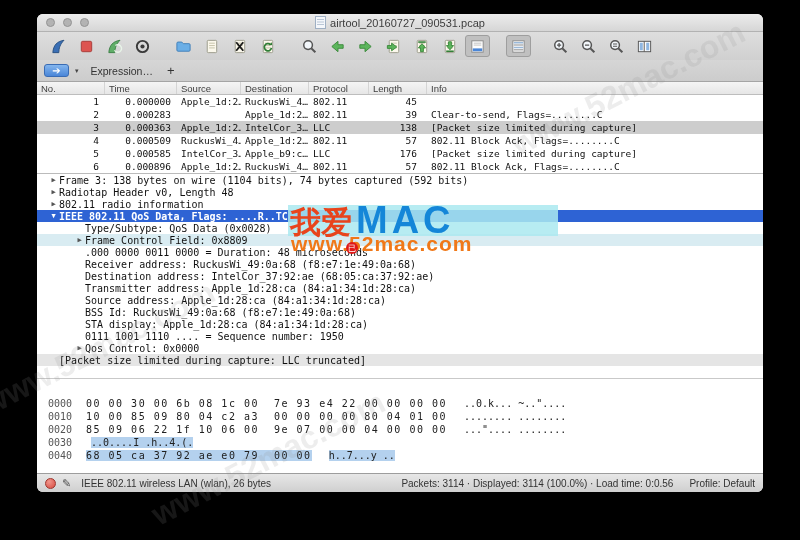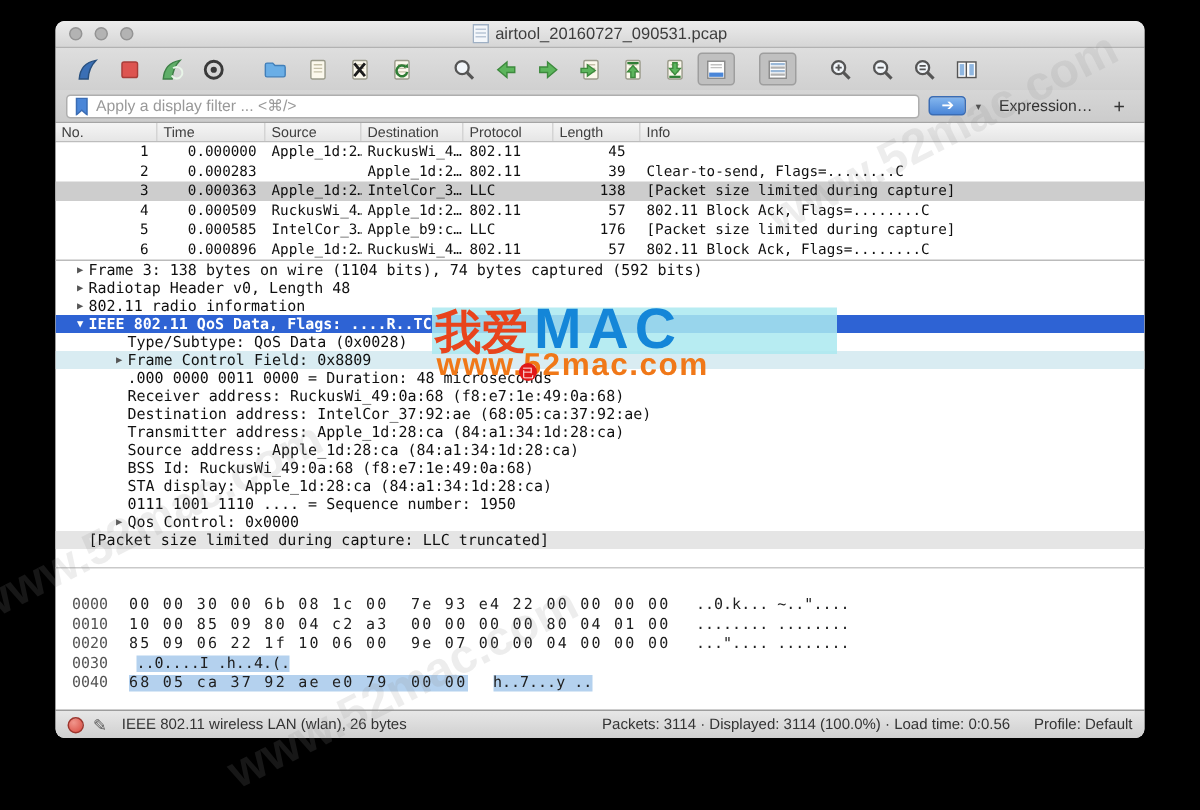--- a/index.html
+++ b/index.html
@@ -269,26 +269,20 @@
           <svg viewBox="0 0 18 18">
             <rect x="2.5" y="3.5" width="13" height="11" fill="#fdfdfd" stroke="#555"></rect>
             <rect x="4" y="5" width="3.2" height="8" fill="#8fb6e0"></rect>
             <rect x="10.8" y="5" width="3.2" height="8" fill="#8fb6e0"></rect>
             <line x1="8.7" y1="3.5" x2="8.7" y2="14.5" stroke="#555"></line>
           </svg>
         </span>
       </div>
 
     <div class="filterbar">
-      <div class="finput">
-        <svg width="9" height="12" viewBox="0 0 9 12">
-          <path d="M1 0.5 h7 v11 l-3.5 -3 l-3.5 3 z" fill="#4a86d8" stroke="#3a6cb4"></path>
-        </svg>
-        <span class="placeholder">Apply a display filter ... &lt;⌘/&gt;</span>
-      </div>
       <span class="applybtn">➔</span>
       <span class="caret">▾</span>
       <span class="expr">Expression…</span>
       <span class="addbtn">+</span>
     </div>
 
     <div class="pkt-header" id="pkt-header">
         <span class="ph" style="width: 68px;">No.</span>
         <span class="ph" style="width: 72px;">Time</span>
         <span class="ph" style="width: 64px;">Source</span>

